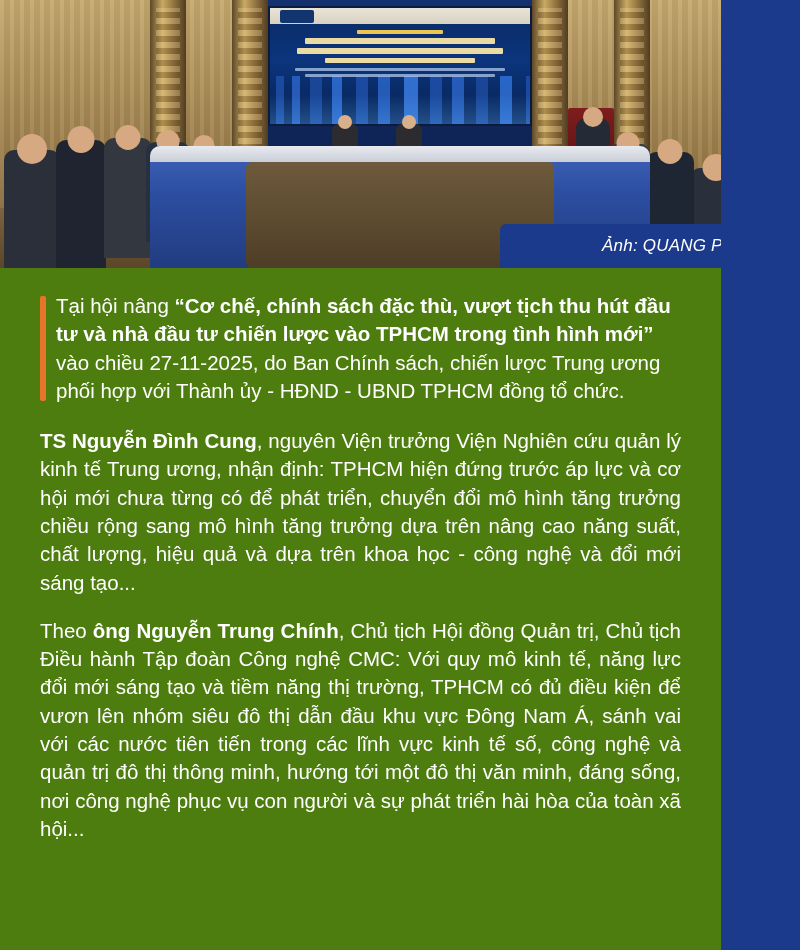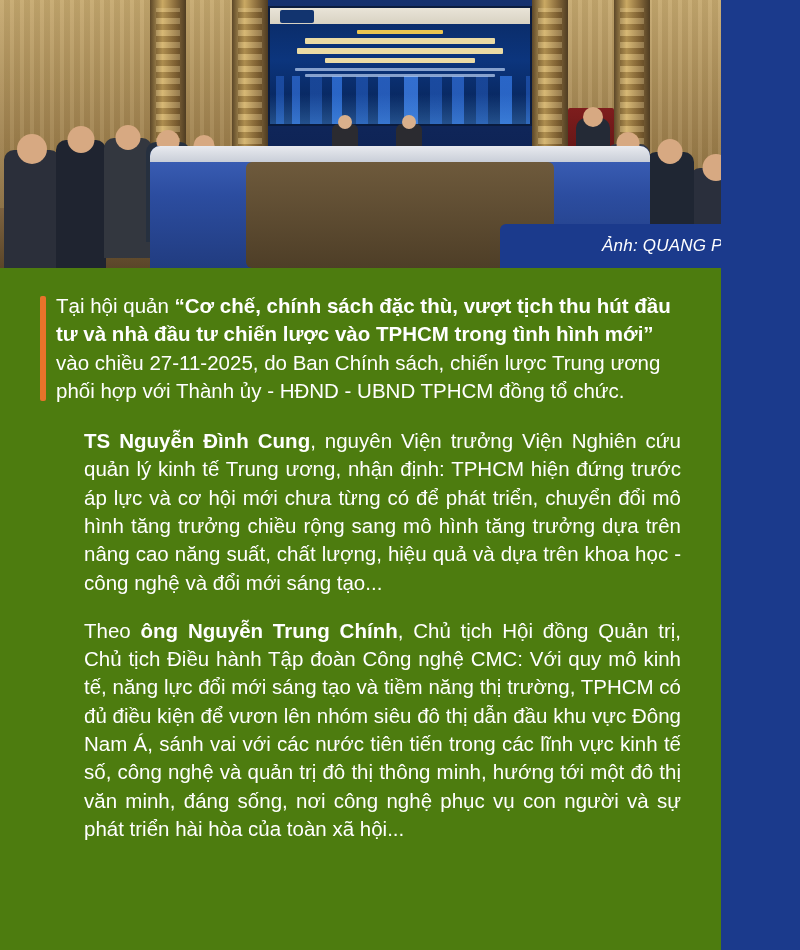--- a/index.html
+++ b/index.html
@@ -193,21 +193,21 @@
     border-radius: 2px;
   }
   p {
     margin: 0 0 20px 0;
     font-size: 20.5px;
     line-height: 1.38;
     color: #ffffff;
   }
   .lead p { margin: 0; }
   b, strong { font-weight: 700; }
-  .para-just { text-align: justify; margin-left: 44px; }
+  .para-just { text-align: justify; }
 </style>
 </head>
 <body>
 
 <div class="page">
 
   <div class="photo">
     <div class="hall-bg"></div>
     <div class="wall-left"></div>
     <div class="wall-right"></div>
@@ -276,21 +276,21 @@
       <div class="u-top"></div>
       <div class="u-inner"></div>
     </div>
 
     <div class="photo-credit">Ảnh: QUANG PHÚC</div>
   </div>
 
   <div class="body">
 
     <div class="lead">
-      <p><span>Tại hội quản </span><b>“Cơ chế, chính sách đặc thù, vượt tịch thu hút đầu tư và nhà đầu tư chiến lược vào TPHCM trong tình hình mới”</b><span> vào chiều 27-11-2025, do Ban Chính sách, chiến lược Trung ương phối hợp với Thành ủy - HĐND - UBND TPHCM đồng tổ chức.</span></p>
+      <p><span>Tại hội nâng </span><b>“Cơ chế, chính sách đặc thù, vượt tịch thu hút đầu tư và nhà đầu tư chiến lược vào TPHCM trong tình hình mới”</b><span> vào chiều 27-11-2025, do Ban Chính sách, chiến lược Trung ương phối hợp với Thành ủy - HĐND - UBND TPHCM đồng tổ chức.</span></p>
     </div>
 
     <p class="para-just"><b>TS Nguyễn Đình Cung</b><span>, nguyên Viện trưởng Viện Nghiên cứu quản lý kinh tế Trung ương, nhận định: TPHCM hiện đứng trước áp lực và cơ hội mới chưa từng có để phát triển, chuyển đổi mô hình tăng trưởng chiều rộng sang mô hình tăng trưởng dựa trên nâng cao năng suất, chất lượng, hiệu quả và dựa trên khoa học - công nghệ và đổi mới sáng tạo...</span></p>
 
     <p class="para-just"><span>Theo </span><b>ông Nguyễn Trung Chính</b><span>, Chủ tịch Hội đồng Quản trị, Chủ tịch Điều hành Tập đoàn Công nghệ CMC: Với quy mô kinh tế, năng lực đổi mới sáng tạo và tiềm năng thị trường, TPHCM có đủ điều kiện để vươn lên nhóm siêu đô thị dẫn đầu khu vực Đông Nam Á, sánh vai với các nước tiên tiến trong các lĩnh vực kinh tế số, công nghệ và quản trị đô thị thông minh, hướng tới một đô thị văn minh, đáng sống, nơi công nghệ phục vụ con người và sự phát triển hài hòa của toàn xã hội...</span></p>
 
   </div>
 </div>
 
 </body></html>

